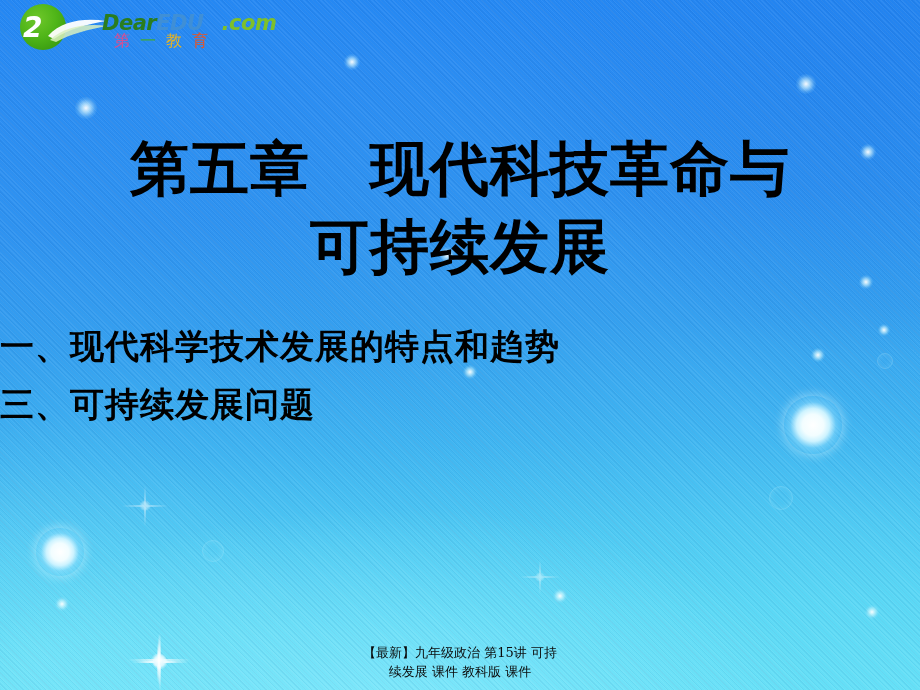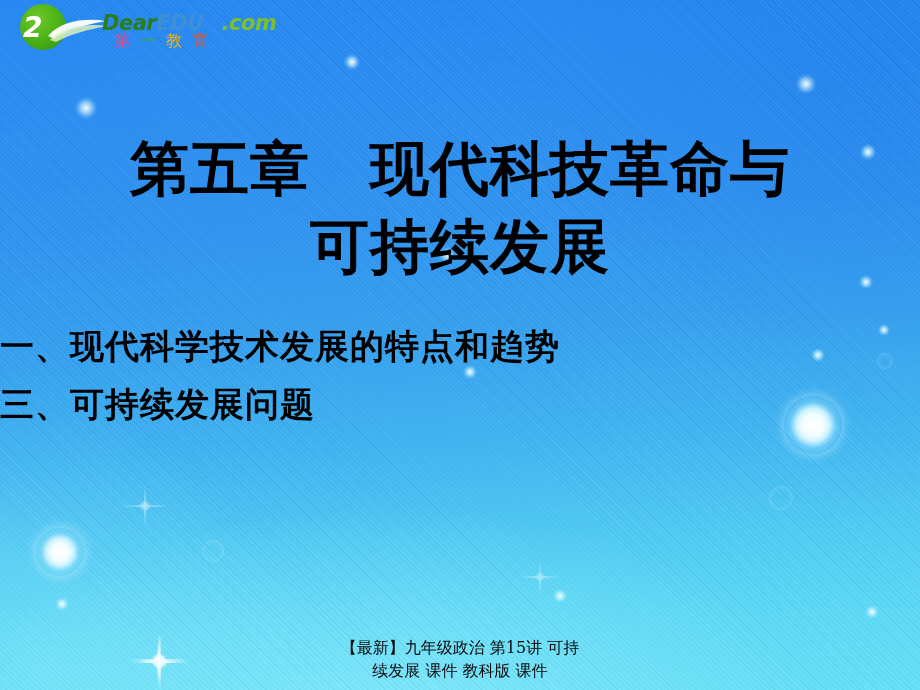--- a/index.html
+++ b/index.html
@@ -180,21 +180,21 @@
     letter-spacing: 1px;
     font-family: "DejaVu Sans", "Liberation Sans", sans-serif;
   }
   .outline-list .item { display: block; }
   .caption {
     position: absolute;
     left: 0; right: 0;
     bottom: 8px;
     text-align: center;
     color: #0b0b0b;
-    font-size: 16px;
+    font-size: 13px;
     line-height: 1.45;
     font-family: "DejaVu Serif", "Liberation Serif", serif;
   }
   .caption .cl { display: block; }
 </style>
 </head>
 <body>
 
 <div id="slide">
 

